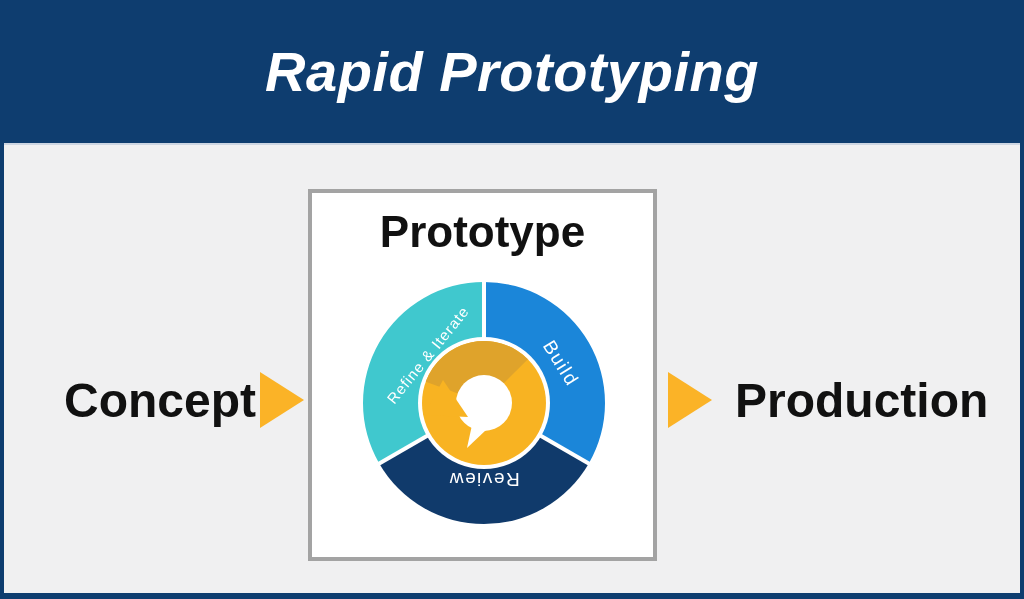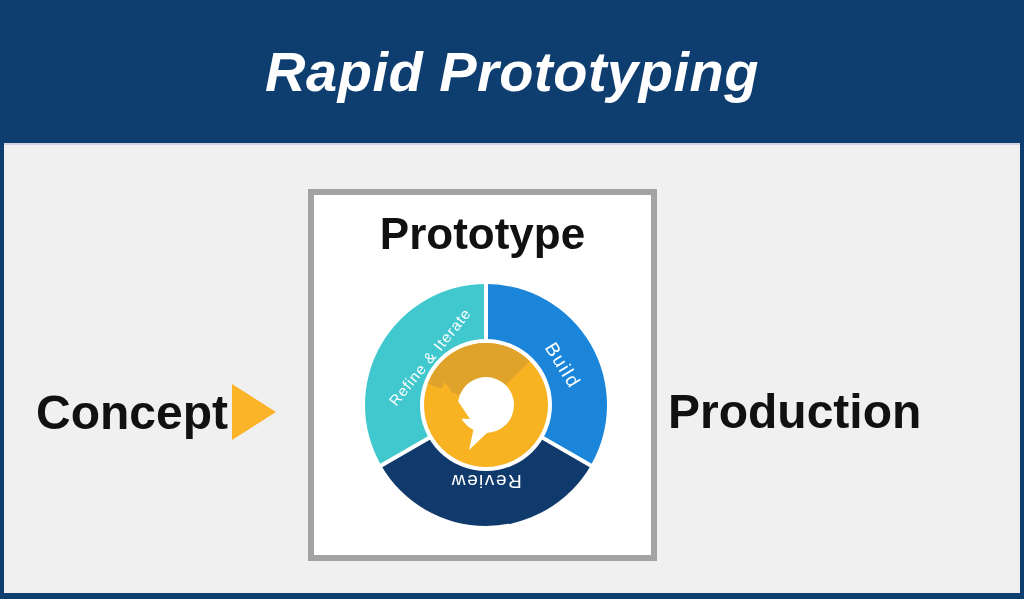--- a/index.html
+++ b/index.html
@@ -24,27 +24,27 @@
     border-top: 2px solid #CDD6E2;
     box-sizing: border-box;
   }
   .flow-row {
     position: absolute; top: 225px; height: 60px;
     display: flex; align-items: center;
   }
   .flow-label {
     color: #111111; font-size: 48px; font-weight: bold; white-space: nowrap;
   }
-  .concept-row { left: 32px; gap: 4px; margin-top: 12px; }
-  .production-row { left: 664px; gap: 14px; flex-direction: column; }
+  .concept-row { left: 60px; gap: 4px; }
+  .production-row { left: 664px; gap: 23px; }
   .flow-arrow { display: block; }
   .proto-box {
     position: absolute; left: 304px; top: 44px; width: 349px; height: 372px;
     background: #FFFFFF;
-    border: 6px solid #a3a3a3;
+    border: 4px solid #a3a3a3;
     box-sizing: border-box;
   }
   .proto-title {
     margin: 0; padding-top: 14px;
     text-align: center;
     color: #111111; font-size: 44px; font-weight: bold;
   }
   .wheel-svg { position: absolute; left: 47px; top: 85px; }
   .wheel-label {
     fill: #FFFFFF;

